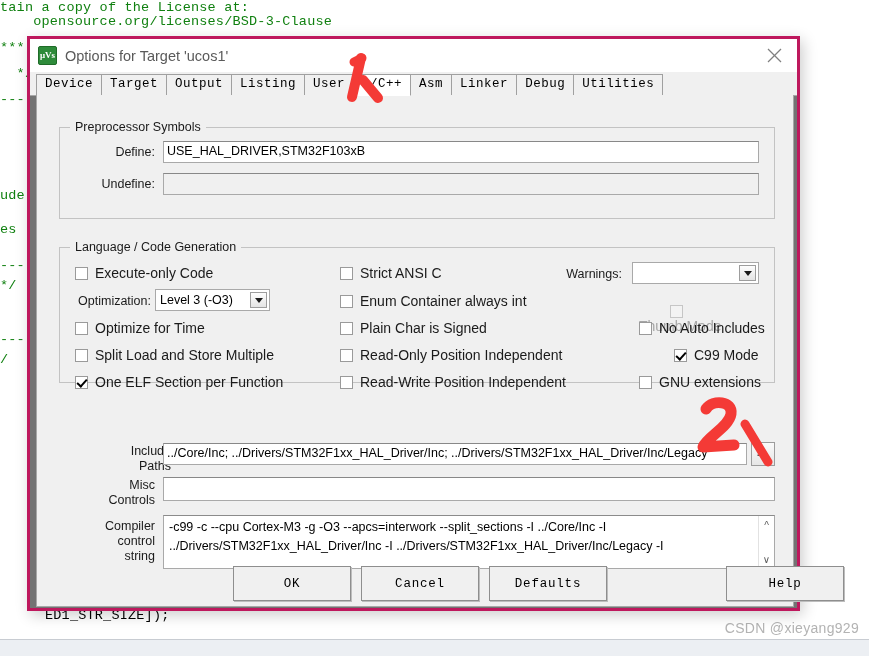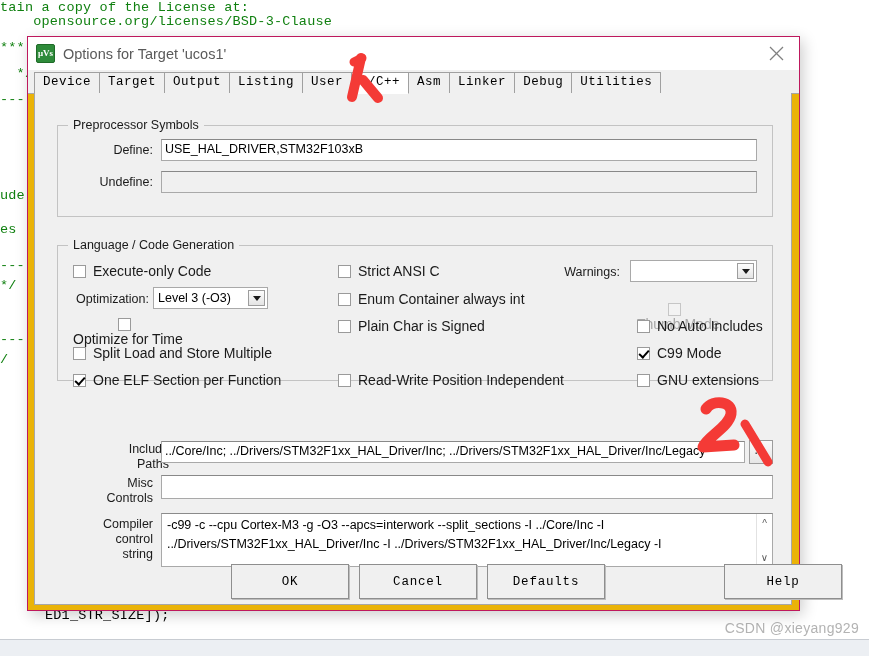--- a/index.html
+++ b/index.html
@@ -49,22 +49,22 @@
     letter-spacing: 0.3px;
   }
 
   
   #dialog {
     position: absolute;
     left: 27px;
     top: 36px;
     width: 773px;
     height: 575px;
-    background: #eab308;
-    border: 1px solid #be185d;
+    background: #737373;
+    border: 3px solid #be185d;
     box-shadow: 3px 4px 14px rgba(0,0,0,0.20);
     box-sizing: border-box;
   }
   #titlebar {
     height: 33px;
     background: #ffffff;
     position: relative;
     display: flex;
     align-items: center;
     padding-left: 8px;
@@ -425,21 +425,21 @@
       <span class="cbbox"></span>
       <span>Execute-only Code</span>
     </div>
     <div class="fieldlabel" style="left:26px; top:199px; width:88px;">Optimization:</div>
     <div class="combo" style="left:118px; top:194px; width:115px; height:22px;">
       <span class="combo-text">Level 3 (-O3)</span>
       <span class="arrowbtn">
           <span class="caret"></span>
         </span>
     </div>
-    <div class="cbrow" style="left:38px; top:225px;flex-direction:column;">
+    <div class="cbrow" style="left:38px; top:225px;">
       <span class="cbbox"></span>
       <span>Optimize for Time</span>
     </div>
     <div class="cbrow" style="left:38px; top:252px;">
       <span class="cbbox"></span>
       <span>Split Load and Store Multiple</span>
     </div>
     <div class="cbrow" style="left:38px; top:279px;">
       <span class="cbbox checked"></span>
       <span>One ELF Section per Function</span>
@@ -449,20 +449,24 @@
       <span class="cbbox"></span>
       <span>Strict ANSI C</span>
     </div>
     <div class="cbrow" style="left:303px; top:198px;">
       <span class="cbbox"></span>
       <span>Enum Container always int</span>
     </div>
     <div class="cbrow" style="left:303px; top:225px;">
       <span class="cbbox"></span>
       <span>Plain Char is Signed</span>
+    </div>
+    <div class="cbrow" style="left:303px; top:252px;">
+      <span class="cbbox"></span>
+      <span>Read-Only Position Independent</span>
     </div>
     <div class="cbrow" style="left:303px; top:279px;">
       <span class="cbbox"></span>
       <span>Read-Write Position Independent</span>
     </div>
 
     <div class="fieldlabel" style="left:525px; top:172px; width:60px;">Warnings:</div>
     <div class="combo readonly-gray" style="left:595px; top:167px; width:127px; height:22px;">
       <span class="combo-text"></span>
       <span class="arrowbtn">
@@ -470,21 +474,21 @@
         </span>
     </div>
     <div class="cbrow disabled" style="left:602px; top:210px;flex-direction:column;">
       <span class="cbbox"></span>
       <span>Thumb Mode</span>
     </div>
     <div class="cbrow" style="left:602px; top:225px;">
       <span class="cbbox"></span>
       <span>No Auto Includes</span>
     </div>
-    <div class="cbrow" style="left:602px; top:252px;">
+    <div class="cbrow" style="left:637px; top:252px;">
       <span class="cbbox checked"></span>
       <span>C99 Mode</span>
     </div>
     <div class="cbrow" style="left:602px; top:279px;">
       <span class="cbbox"></span>
       <span>GNU extensions</span>
     </div>
 
     <div class="fieldlabel" style="left:56px; top:349px; width:78px;">Include
 Paths</div>

